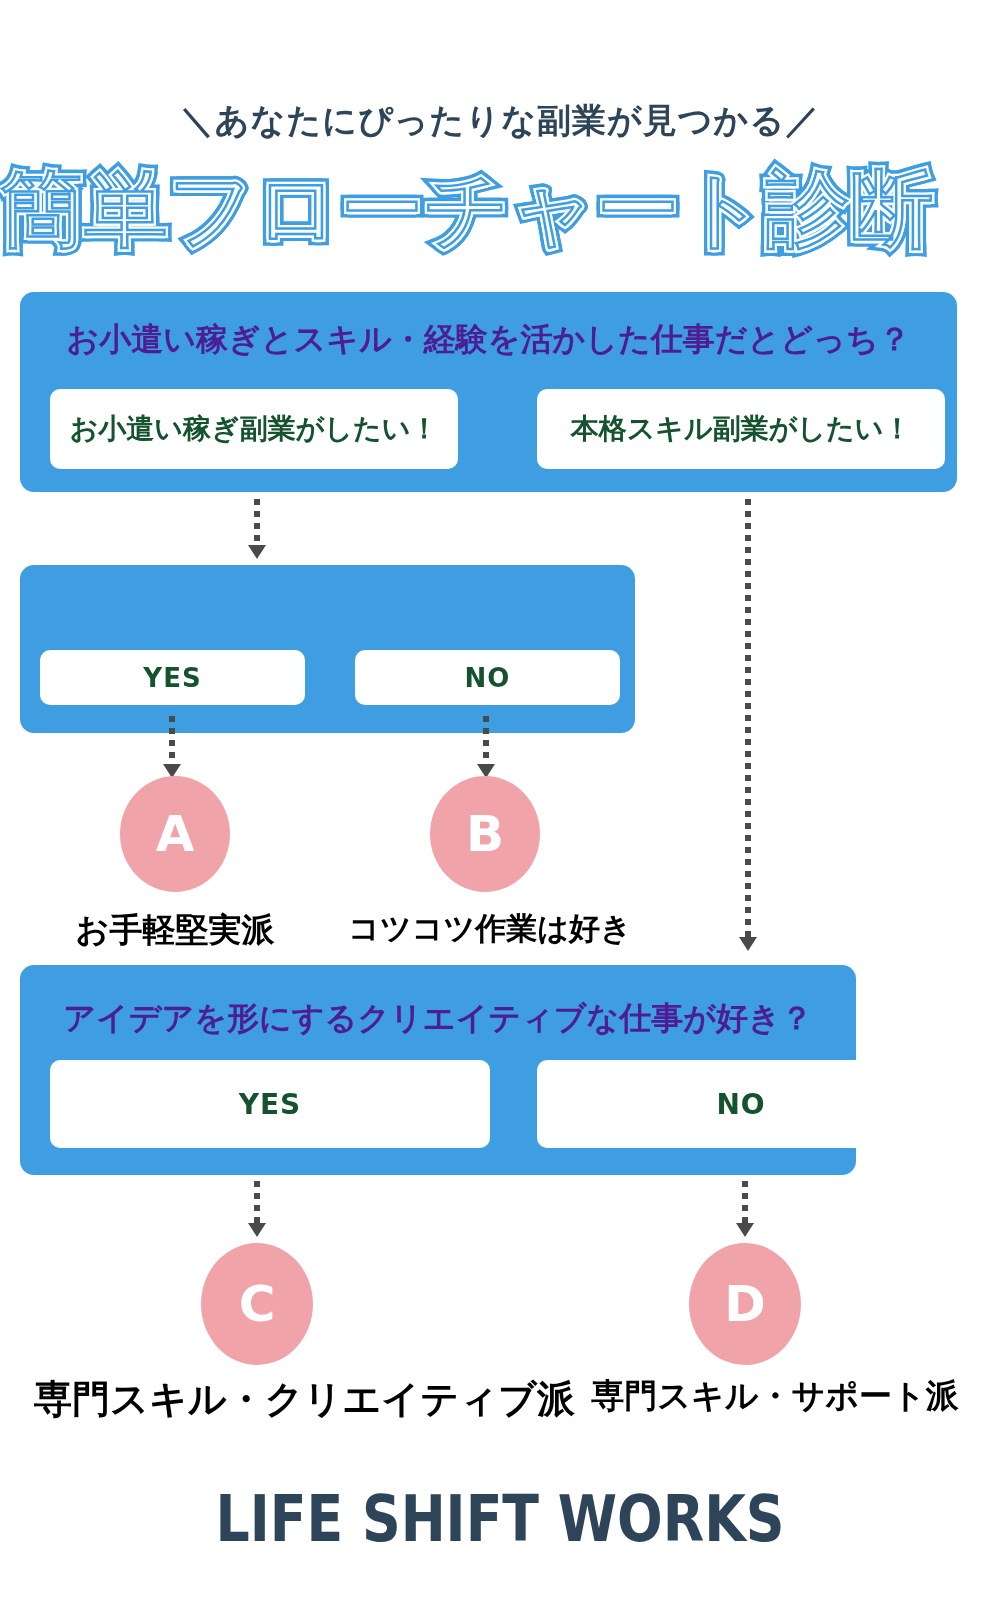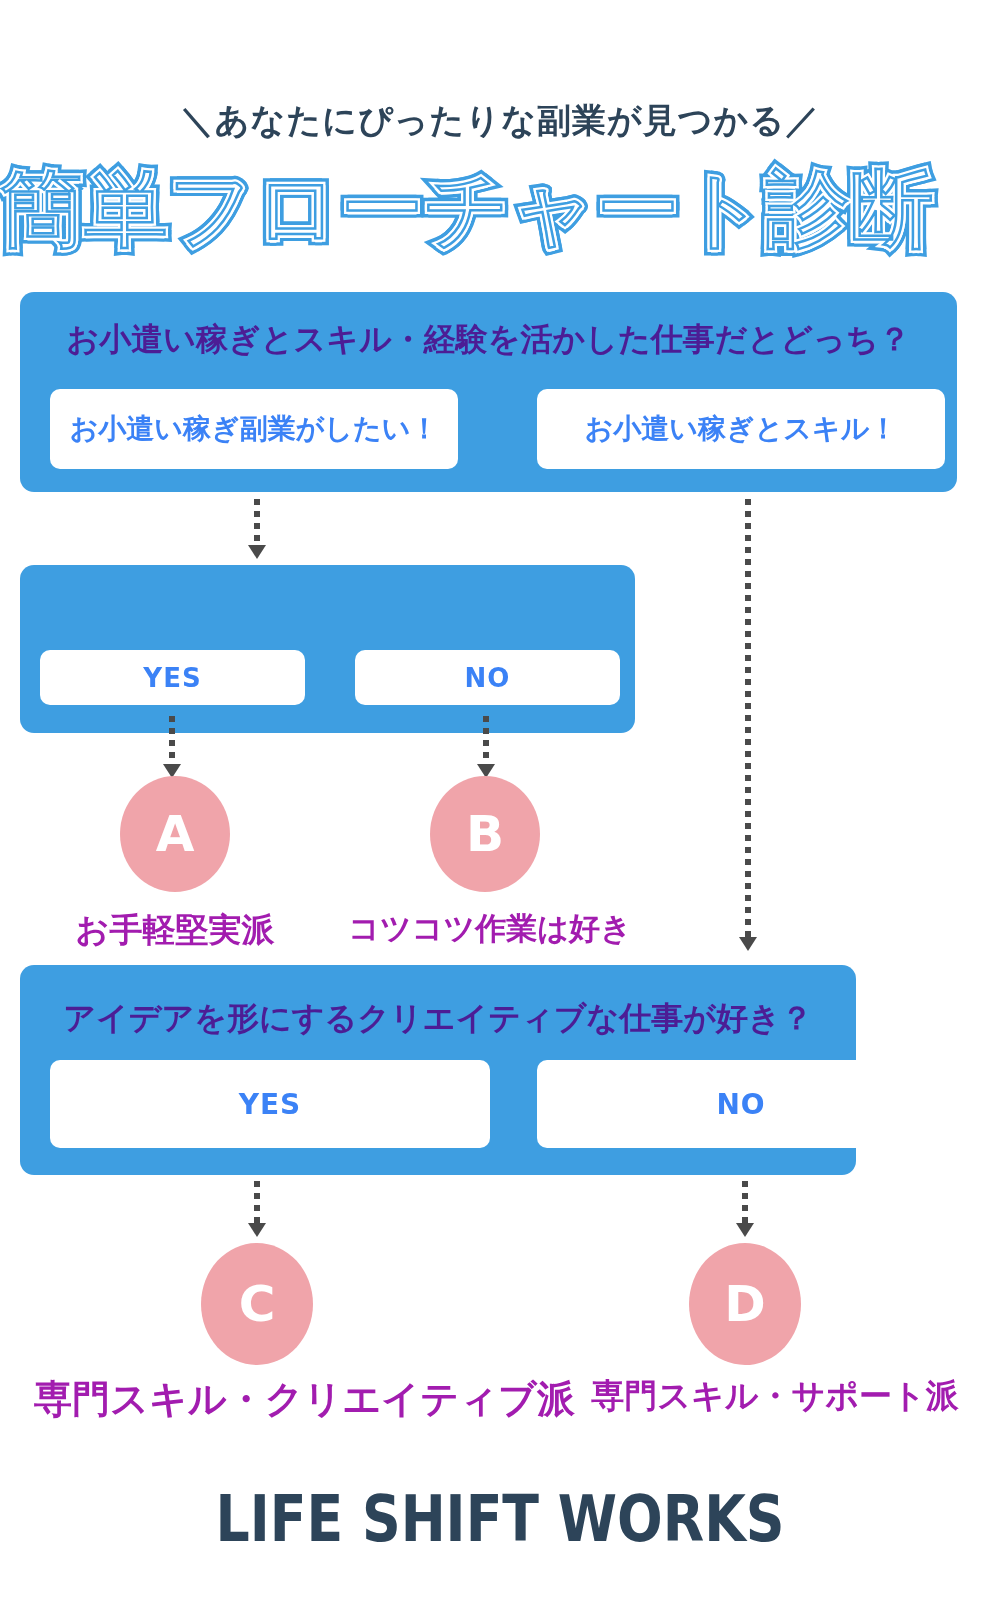--- a/index.html
+++ b/index.html
@@ -30,21 +30,21 @@
       2.5px 2.5px #fff,-2.5px 2.5px #fff,2.5px -2.5px #fff,-2.5px -2.5px #fff; }
   .t-l3 { color:#ffffff; -webkit-text-stroke:2.5px #3E9EE1; }
 
   
   .card { position:absolute; background:#3E9EE1; border-radius:14px; }
   .card-q { position:absolute; left:0; width:100%; text-align:center;
     color:#4c1d95; font-weight:bold; white-space:nowrap; }
   .opt {
     position:absolute; background:#ffffff; border-radius:10px;
     display:flex; align-items:center; justify-content:center;
-    color:#3b82f6; font-weight:bold; white-space:nowrap; cursor:pointer;
+    color:#14532d; font-weight:bold; white-space:nowrap; cursor:pointer;
   }
 
   #card1 { top:292px; left:20px; width:937px; height:200px; }
   #card1 .card-q { top:26px; font-size:32px; }
   #card1-opt1 { top:97px; left:30px;  width:408px; height:80px; font-size:28px; }
   #card1-opt2 { top:97px; left:517px; width:408px; height:80px; font-size:28px; }
 
   #card2 { top:565px; left:20px; width:615px; height:168px; }
   #card2 .card-q { top:26px; font-size:31px; }
   #card2-opt1 { top:85px; left:20px;  width:265px; height:55px; font-size:26px; letter-spacing:1px; }
@@ -81,21 +81,21 @@
     position:absolute; background:#F0A4AA; border-radius:50%;
     display:flex; align-items:center; justify-content:center;
     color:#ffffff; font-size:50px; font-weight:bold;
   }
   #circle-a { left:120px; top:776px;  width:110px; height:116px; }
   #circle-b { left:430px; top:776px;  width:110px; height:116px; }
   #circle-c { left:201px; top:1243px; width:112px; height:122px; }
   #circle-d { left:689px; top:1243px; width:112px; height:122px; }
 
   .result-label {
-    position:absolute; text-align:center; color:#a21caf;
+    position:absolute; text-align:center; color:#000000;
     font-weight:bold; white-space:nowrap;
   }
   #label-a { left:25px;  top:908px;  width:300px; font-size:33px; }
   #label-b { left:330px; top:908px;  width:320px; font-size:31px; }
   #label-c { left:34px;  top:1374px; width:500px; font-size:38px; }
   #label-d { left:575px; top:1374px; width:400px; font-size:33px; }
 
   
   .footer-brand {
     position:absolute; top:1482px; left:0; width:100%;
@@ -111,21 +111,21 @@
   <div class="tagline">＼あなたにぴったりな副業が見つかる／</div>
   <div class="big-title">
     <div class="layer t-l1">簡単フローチャート診断</div>
     <div class="layer t-l2">簡単フローチャート診断</div>
     <div class="layer t-l3">簡単フローチャート診断</div>
   </div>
 
   <div class="card" id="card1">
     <div class="card-q">お小遣い稼ぎとスキル・経験を活かした仕事だとどっち？</div>
     <div class="opt" id="card1-opt1">お小遣い稼ぎ副業がしたい！</div>
-    <div class="opt" id="card1-opt2">お小遣い稼ぎとスキル！</div>
+    <div class="opt" id="card1-opt2">本格スキル副業がしたい！</div>
   </div>
 
   <div class="arrow" id="arrow-q1-q2">
     <div class="dots"></div>
     <div class="head"></div>
   </div>
   <div class="arrow" id="arrow-q1-q3">
     <div class="dots"></div>
     <div class="head"></div>
   </div>

